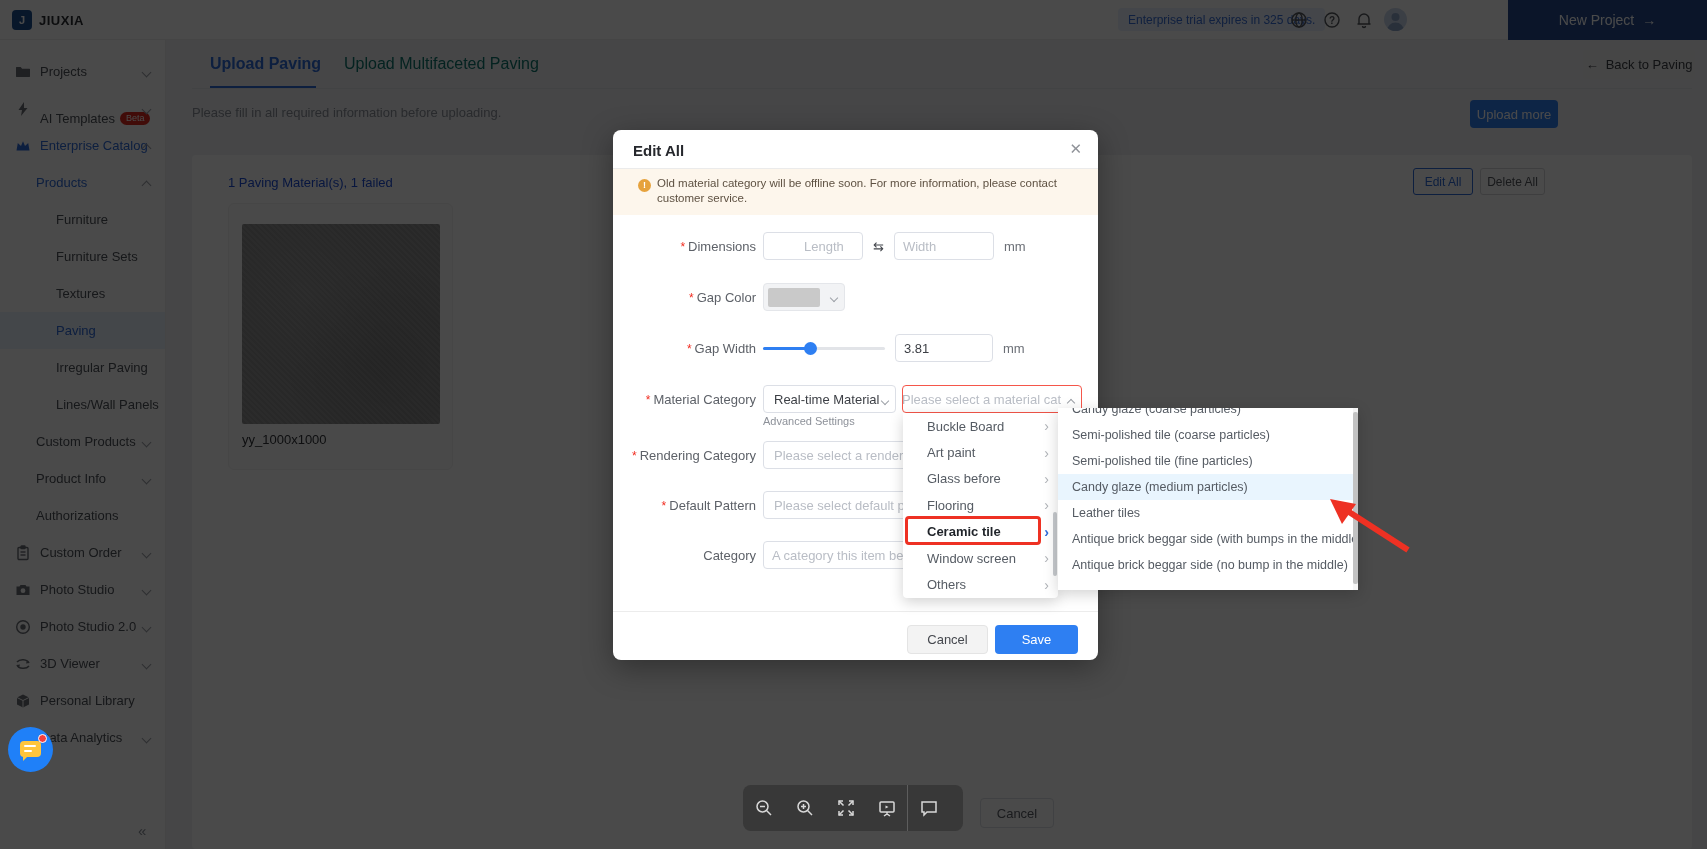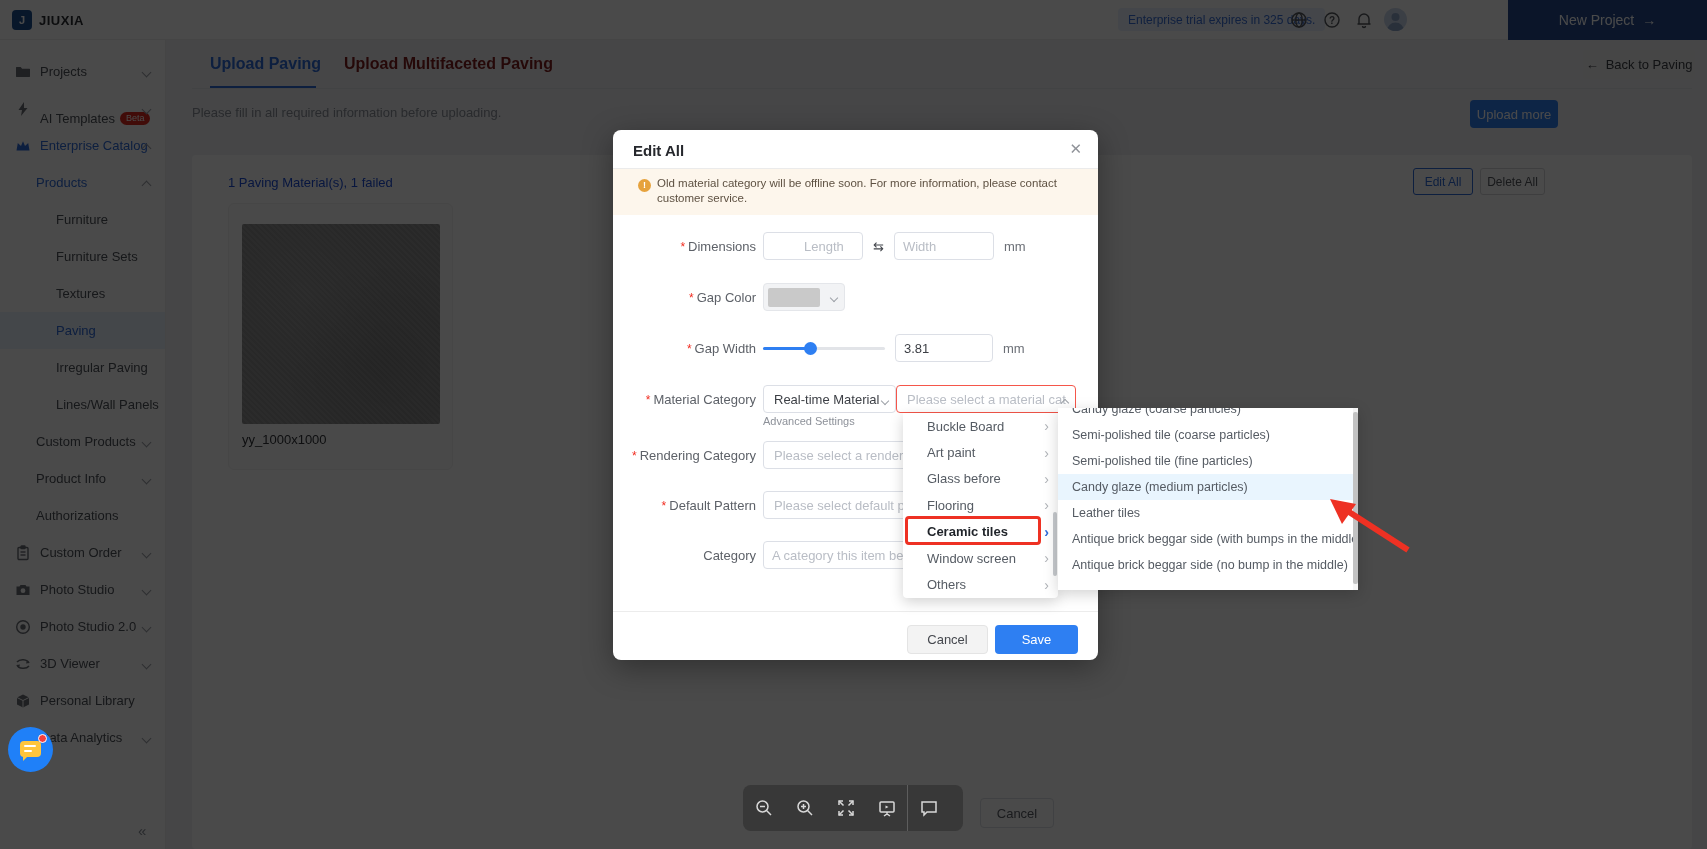--- a/index.html
+++ b/index.html
@@ -28,21 +28,21 @@
   .srow.active { background:#eaf3fe; color:#2f6bd9; }
   .chev { position:absolute; right:14px; width:8px; height:8px; }
   .chev::before { content:""; position:absolute; left:0; top:1px; width:6px; height:6px; border-right:1.5px solid #9da1a8; border-bottom:1.5px solid #9da1a8; transform:rotate(45deg); }
   .chev.up::before { transform:rotate(225deg); top:3px; }
   .badge { display:inline-block; margin-left:5px; background:#e02b20; color:#fff; font-size:9px; line-height:13px; padding:0 6px; border-radius:8px; vertical-align:2px;margin-top:20px; }
   .collapse-glyph { position:absolute; left:138px; bottom:10px; font-size:15px; color:#8a8f98; cursor:pointer; }
 
   
   .tab1 { position:absolute; left:210px; top:55px; font-size:16px; font-weight:bold; color:#2f6bd9; cursor:pointer; }
   .tab1-underline { position:absolute; left:210px; top:86px; width:106px; height:3px; background:#2f6bd9; }
-  .tab2 { position:absolute; left:344px; top:55px; font-size:16px; font-weight:bold; color:#7f1d1d; cursor:pointer; }
+  .tab2 { position:absolute; left:344px; top:55px; font-size:16px; font-weight:normal; color:#0f766e; cursor:pointer; }
   .tabline { position:absolute; left:192px; top:88px; width:1500px; height:1px; background:#e3e5e9; }
   .back-btn { position:absolute; left:1583px; top:50px; width:112px; height:29px; background:#efefef; border-radius:3px; color:#3c3f45; font-size:13px; display:flex; align-items:center; justify-content:center; gap:7px; cursor:pointer; }
   .notice { position:absolute; left:192px; top:105px; font-size:13px; color:#8c909a; }
   .upload-more { position:absolute; left:1470px; top:100px; width:88px; height:28px; background:#2e7ff2; border:none; border-radius:4px; color:#fff; font-size:13px; cursor:pointer; }
   .card { position:absolute; left:192px; top:155px; width:1500px; height:694px; background:#fff; border-radius:4px; }
   .count-text { position:absolute; left:228px; top:175px; font-size:13px; color:#1d4ed8; }
   .edit-all { position:absolute; left:1413px; top:168px; width:60px; height:27px; background:#fff; border:1px solid #2f6bd9; border-radius:3px; color:#2f6bd9; font-size:12px; cursor:pointer; }
   .delete-all { position:absolute; left:1480px; top:168px; width:65px; height:27px; background:#fff; border:1px solid #d4d6da; border-radius:3px; color:#55585e; font-size:12px; cursor:pointer; }
   .tile { position:absolute; left:228px; top:203px; width:225px; height:267px; background:#fbfbfb; border:1px solid #f1f1f1; border-radius:6px; }
   .tile-img { position:absolute; left:242px; top:224px; width:198px; height:200px; border-radius:2px; background-color:#8f8f8f;
@@ -80,21 +80,21 @@
   .gapswatch { position:absolute; left:4px; top:4px; width:52px; height:19px; background:#c9c9c9; border-radius:2px; }
   .gc-chev { position:absolute; right:7px; top:11px; width:6px; height:6px; border-right:1.4px solid #9da1a8; border-bottom:1.4px solid #9da1a8; transform:rotate(45deg); }
   .slider { position:relative; width:122px; height:28px; }
   .slider .track { position:absolute; left:0; top:13px; width:122px; height:3px; border-radius:2px; background:#e2e4e8; }
   .slider .fill { position:absolute; left:0; top:13px; width:47px; height:3px; border-radius:2px; background:#2e7ff2; }
   .slider .thumb { position:absolute; left:41px; top:8px; width:13px; height:13px; border-radius:50%; background:#2e7ff2; cursor:pointer; }
   .sel { border:1px solid #dcdfe6; border-radius:4px; background:#fff; position:relative; font-size:13px; color:#3c3f45; display:flex; align-items:center; padding:0 20px 0 10px; cursor:pointer; white-space:nowrap; overflow:hidden; }
   .sel .ph { color:#b9bdc5; }
   .sel .sel-chev { position:absolute; right:7px; top:12px; width:6px; height:6px; border-right:1.4px solid #9da1a8; border-bottom:1.4px solid #9da1a8; transform:rotate(45deg); }
   .sel.open .sel-chev { transform:rotate(225deg); top:14px; }
-  .sel.error { border:1.5px solid #f5564a; }
+  .sel.error { border:1.5px solid #f5564a;justify-content:flex-end; }
   .adv { position:absolute; left:150px; top:285px; font-size:11px; color:#8d9199; cursor:pointer; }
   .modal-foot-line { position:absolute; left:0; top:481px; width:100%; height:1px; background:#ececec; }
   .m-cancel { position:absolute; left:294px; top:495px; width:81px; height:29px; background:#f3f3f3; border:1px solid #e4e4e4; border-radius:4px; font-size:13px; color:#45484e; cursor:pointer; }
   .m-save { position:absolute; left:382px; top:495px; width:83px; height:29px; background:#2e7ff2; border:none; border-radius:4px; font-size:13px; color:#fff; cursor:pointer; }
 
   
   .dropdown { position:absolute; left:903px; top:413px; width:155px; height:185px; background:#fff; border-radius:0 0 4px 4px; box-shadow:0 4px 14px rgba(0,0,0,.18); z-index:25;padding-left:12px; }
   .ditem { position:relative; height:26.4px; display:flex; align-items:center; padding-left:12px; font-size:13px; color:#555b63; cursor:pointer; }
   .ditem .darrow { position:absolute; right:9px; color:#b0b3b8; font-size:14px; }
   .ditem.current { color:#1f2329; font-weight:bold; }
@@ -367,21 +367,21 @@
             <div class="fill"></div>
             <div class="thumb"></div>
         </div>
         <input class="tin" style="width: 98px;" value="3.81">
         <span class="unit">mm</span>
       </div>
     </div>
 
     <div class="frow" style="top:255px">
       <div class="flabel"><span class="req">*</span><span>Material Category</span></div>
-      <div class="ctrl" style="display:flex;align-items:center;">
+      <div class="ctrl" style="display:flex;align-items:center;gap:6px">
         <div class="sel" style="width:133px;height:28px">
           <span>Real-time Material</span>
             <span class="sel-chev"></span>
         </div>
         <div class="sel open error" style="width:180px;height:28px">
           <span class="ph">Please select a material cat</span>
             <span class="sel-chev"></span>
         </div>
       </div>
     </div>
@@ -430,21 +430,21 @@
       </div>
     <div class="ditem">
         <span>Glass before</span>
         <span class="darrow">›</span>
       </div>
     <div class="ditem">
         <span>Flooring</span>
         <span class="darrow">›</span>
       </div>
     <div class="ditem current">
-        <span>Ceramic tiles</span>
+        <span>Ceramic tile</span>
         <span class="darrow">›</span>
       </div>
     <div class="ditem">
         <span>Window screen</span>
         <span class="darrow">›</span>
       </div>
     <div class="ditem">
         <span>Others</span>
         <span class="darrow">›</span>
       </div>

